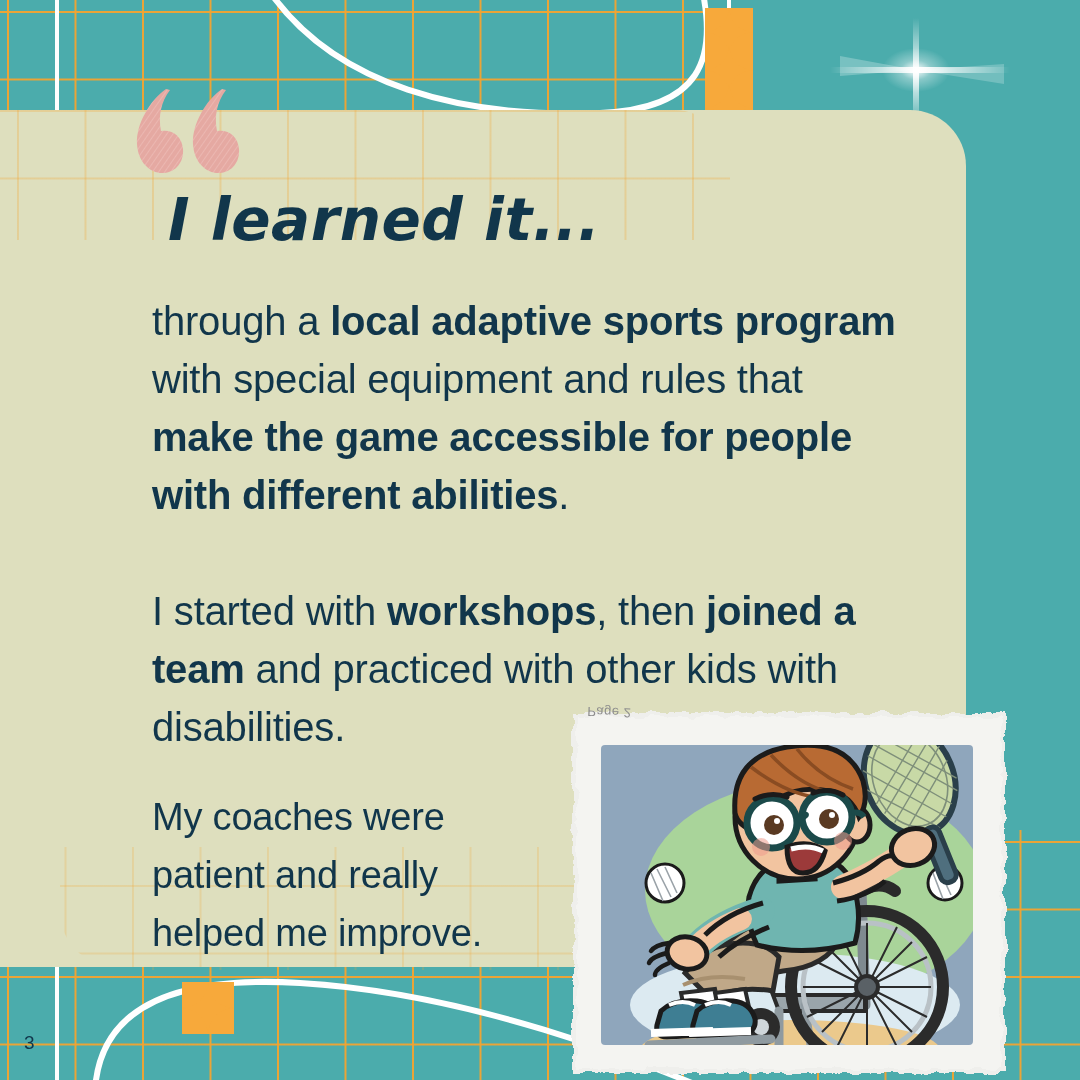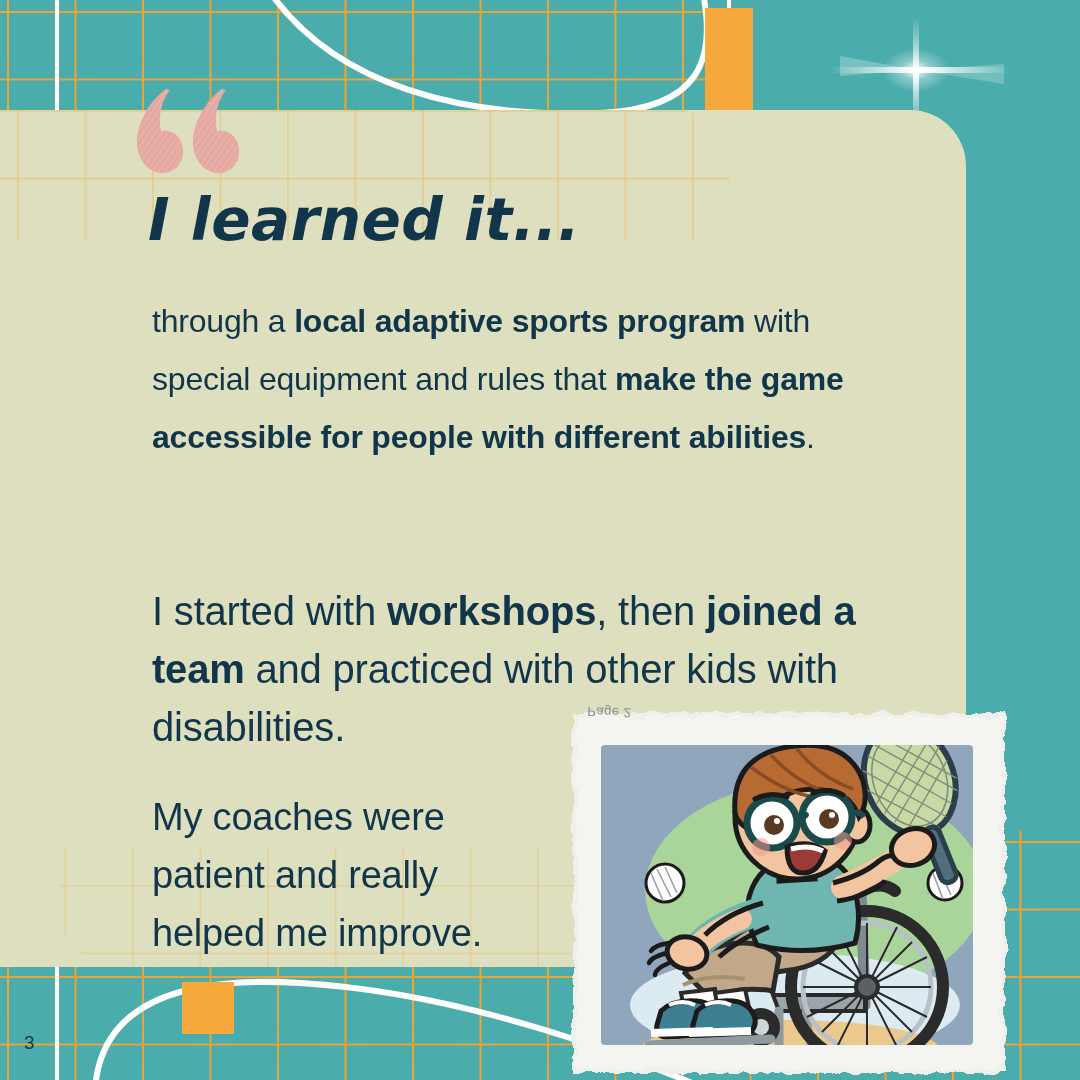--- a/index.html
+++ b/index.html
@@ -171,21 +171,21 @@
     left: 128px;
     top: 84px;
     width: 112px;
     height: 92px;
     z-index: 4;
   }
 
   
   .title {
     position: absolute;
-    left: 148px;
+    left: 168px;
     top: 186px;
     font-family: "DejaVu Sans", sans-serif;
     font-size: 58px;
     font-style: italic;
     font-weight: 700;
     color: #11364B;
     letter-spacing: 0.5px;
     z-index: 5;
     white-space: nowrap;
   }
@@ -193,21 +193,21 @@
   .body-block {
     position: absolute;
     left: 152px;
     z-index: 5;
     color: #11364B;
   }
   .p1 {
     top: 292px;
     width: 760px;
     font-family: "Liberation Sans", sans-serif;
-    font-size: 32px;
+    font-size: 40px;
     line-height: 58px;
     letter-spacing: -0.2px;
   }
   .p2 {
     top: 582px;
     width: 740px;
     font-family: "Liberation Sans", sans-serif;
     font-size: 40px;
     line-height: 58px;
     letter-spacing: -0.2px;

